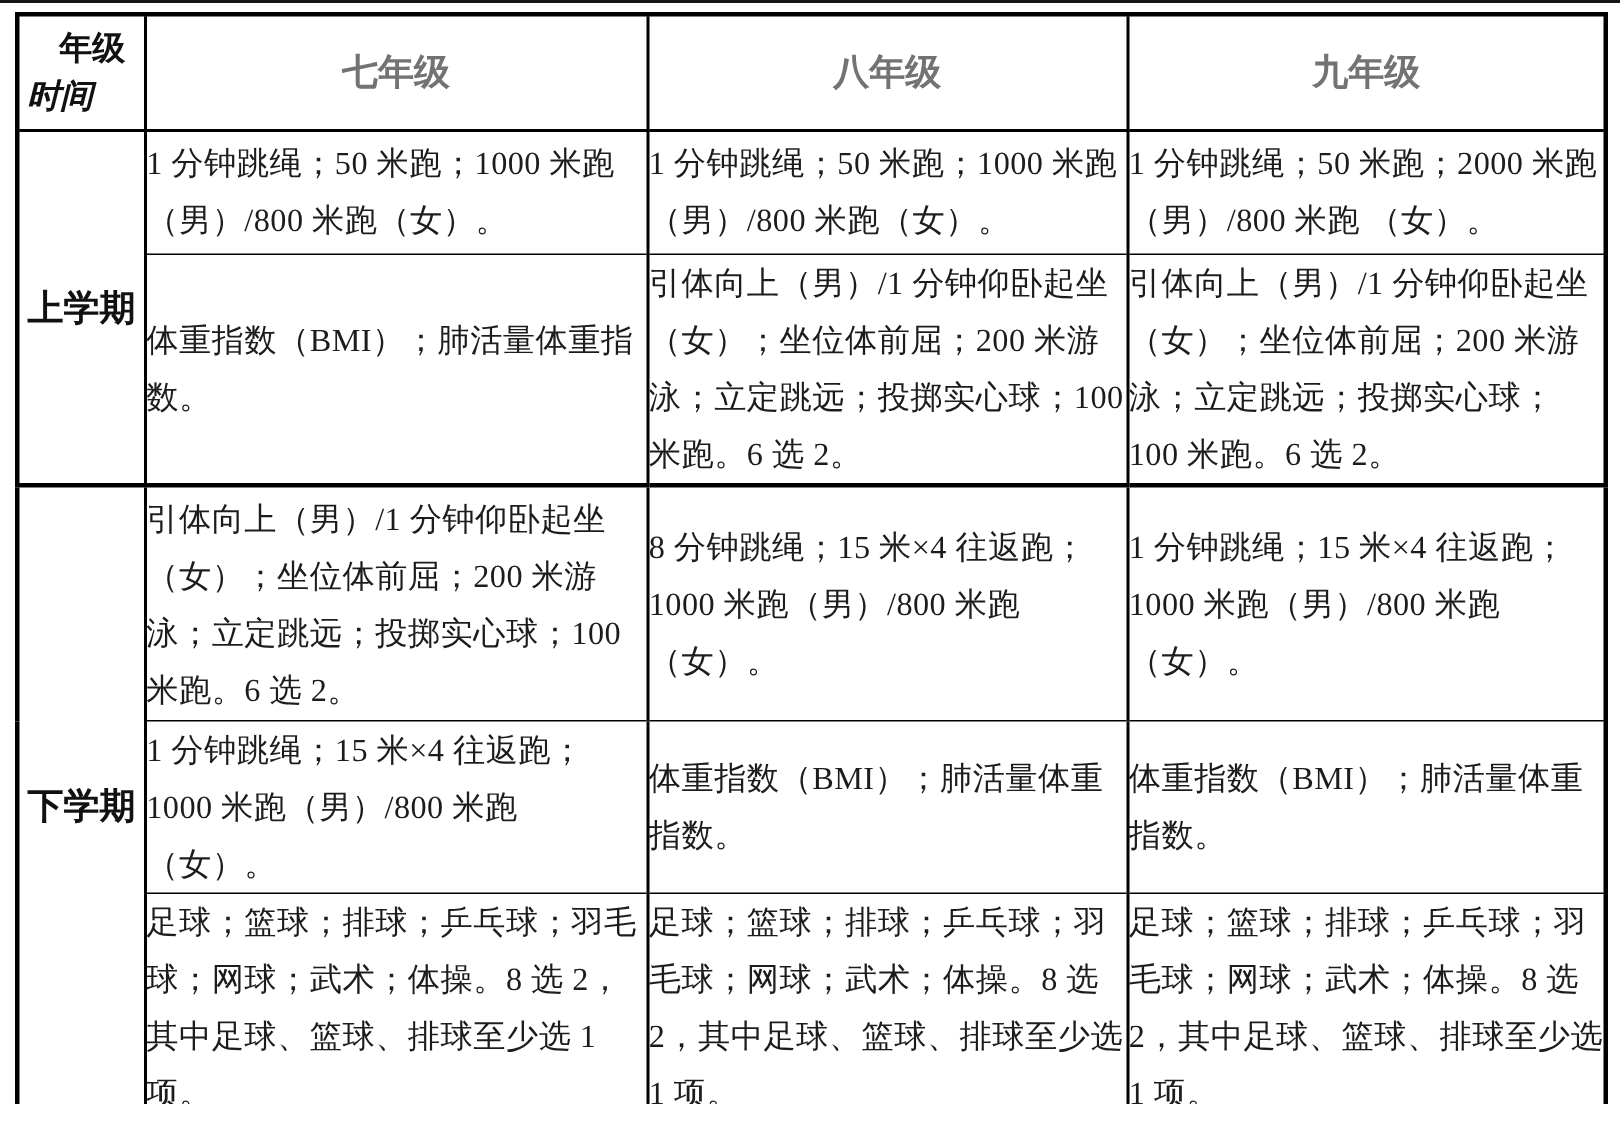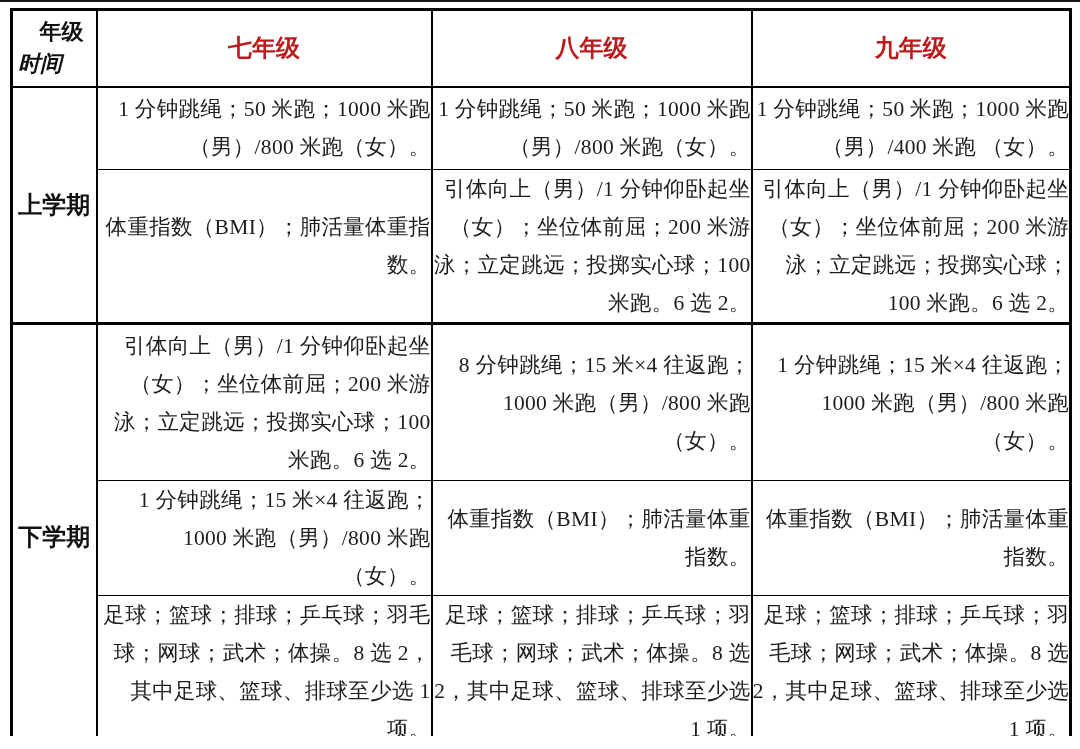--- a/index.html
+++ b/index.html
@@ -47,21 +47,21 @@
   .sched tr.divider td, .sched tr.divider th {
     border-top-width: 3px;
   }
   
   .colhead {
     font-family: "Liberation Sans", "DejaVu Sans", sans-serif;
     font-weight: 700;
     font-size: 24px;
     text-align: center;
     vertical-align: middle;
-    color: #b91c1c;
+    color: #737373;
   }
   
   .corner {
     font-family: "Liberation Sans", "DejaVu Sans", sans-serif;
     font-weight: 700;
     font-size: 22px;
     vertical-align: top;
     color: #111;
   }
   .corner-top {
@@ -81,21 +81,21 @@
     font-weight: 700;
     font-size: 24px;
     text-align: center;
     vertical-align: middle;
     color: #111;
   }
   
   .bodycell {
     font-size: 21.5px;
     line-height: 38px;
-    text-align: right;
+    text-align: left;
     vertical-align: middle;
     padding: 3px 10px 3px 13px;
     letter-spacing: 0.3px;
     margin-left: 12px;
   }
 </style>
 </head>
 <body>
 
 <div class="page">
@@ -117,21 +117,21 @@
       </th>
       <th class="colhead">七年级</th>
       <th class="colhead">八年级</th>
       <th class="colhead">九年级</th>
     </tr>
 
     <tr style="height:83px">
       <th class="rowlabel" rowspan="2">上学期</th>
       <td class="bodycell">1 分钟跳绳；50 米跑；1000 米跑（男）/800 米跑（女）。</td>
       <td class="bodycell">1 分钟跳绳；50 米跑；1000 米跑（男）/800 米跑（女）。</td>
-      <td class="bodycell">1 分钟跳绳；50 米跑；1000 米跑（男）/400 米跑 （女）。</td>
+      <td class="bodycell">1 分钟跳绳；50 米跑；2000 米跑（男）/800 米跑 （女）。</td>
     </tr>
 
     <tr style="height:149px">
       <td class="bodycell">体重指数（BMI）；肺活量体重指数。</td>
       <td class="bodycell">引体向上（男）/1 分钟仰卧起坐（女）；坐位体前屈；200 米游泳；立定跳远；投掷实心球；100 米跑。6 选 2。</td>
       <td class="bodycell">引体向上（男）/1 分钟仰卧起坐（女）；坐位体前屈；200 米游泳；立定跳远；投掷实心球；100 米跑。6 选 2。</td>
     </tr>
 
     <tr class="divider" style="height:157px">
       <th class="rowlabel" rowspan="3">下学期</th>

